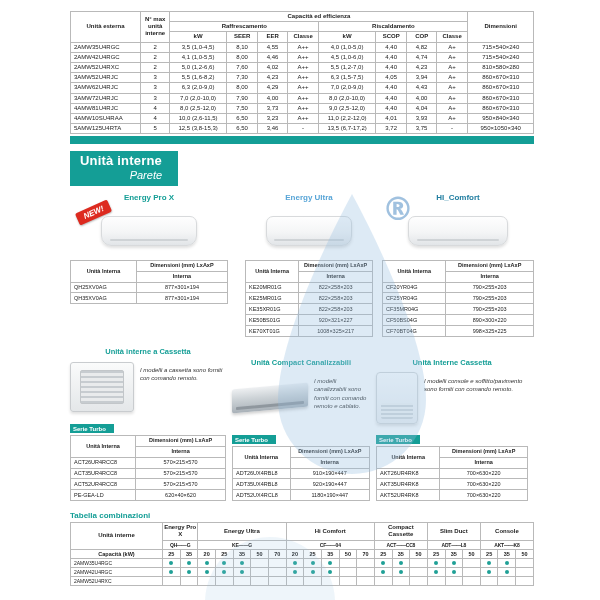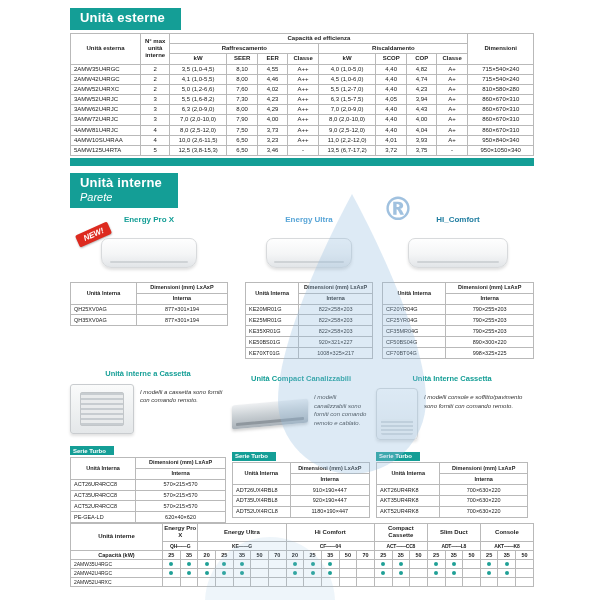--- a/index.html
+++ b/index.html
@@ -4,21 +4,21 @@
 <style>
   *{box-sizing:border-box;margin:0;padding:0}
   html,body{width:600px;height:600px}
   body{font-family:"Liberation Sans",sans-serif;background:#fff;color:#222}
   .page{position:relative;width:600px;height:600px;overflow:hidden;background:#fff}
   .content{position:absolute;left:70px;top:8px;width:464px}
 
   
   .banner{display:inline-block;background:var(--teal);color:#fff;padding:3px 16px 4px 10px;line-height:1.15}
   .banner .t1{font-size:13px;font-weight:bold;letter-spacing:.2px}
-  .banner .t2{font-size:11px;font-style:italic;text-align:left}
+  .banner .t2{font-size:11px;font-style:italic;text-align:right}
   .teal-bar{height:8px;background:var(--teal);margin-top:2px;width:100%}
 
   
   table{border-collapse:collapse}
   .outdoor{width:100%;table-layout:fixed;margin-top:3px;font-size:6px}
   .outdoor th,.outdoor td{border:1px solid #b9b9b9;padding:1px 2px;text-align:center;line-height:1.2;overflow:hidden}
   .outdoor th{font-weight:bold}
   .outdoor .cell-model{text-align:left;padding-left:3px}
   .co-model{width:15.5%}.co-max{width:6.5%}.co-kw{width:12.5%}.co-seer{width:7%}.co-eer{width:6.5%}
   .co-cls{width:7%}.co-scop{width:7%}.co-cop{width:6.5%}.co-dim{width:14.5%}
@@ -37,21 +37,21 @@
   .wall-unit::after{content:"";position:absolute;left:8%;bottom:4px;width:84%;height:2px;background:#cfd3d6;border-radius:2px}
   .new-badge{position:absolute;left:6px;top:2px;transform:rotate(-24deg);background:#dd2a1f;color:#fff;
     font-weight:bold;font-style:italic;font-size:8px;padding:2px 7px;border-radius:2px;box-shadow:0 1px 2px rgba(0,0,0,.3)}
   .spec{width:100%;table-layout:fixed;font-size:5.5px;margin-top:2px}
   .spec th,.spec td{border:1px solid #b9b9b9;padding:1.5px 2px;text-align:center;line-height:1.25;overflow:hidden}
   .spec th{font-weight:bold}
   .spec .cell-model{text-align:left;padding-left:3px}
   .spec .col-unit{width:42%}
 
   
-  .mid-row{display:flex;margin-top:10px;align-items:center}
+  .mid-row{display:flex;margin-top:10px;align-items:flex-end}
   .mid-card.m0{width:156px}
   .mid-card.m1{width:138px;margin-left:6px}
   .mid-card.m2{width:152px;margin-left:6px}
   .mid-title{text-align:center;font-size:7.5px;font-weight:bold;color:var(--teal);margin-bottom:3px}
   .mid-top{display:flex;align-items:flex-start;height:56px;margin-bottom:2px}
   .mid-desc{flex:1;font-size:6px;font-style:italic;color:#333;line-height:1.4;text-align:left;padding:7px 2px 0 6px}
   .serie-tab{display:inline-block;background:var(--teal);color:#fff;font-size:6px;font-weight:bold;padding:1.5px 8px 1.5px 3px}
   .mid-card .spec{margin-top:0}
 
   
@@ -84,23 +84,20 @@
   .wm-r{left:382px;top:190px;font-size:32px;font-weight:bold;color:rgba(128,172,212,.75);font-family:"DejaVu Sans",sans-serif}
   .wm-circle{left:205px;top:537px;width:130px;height:130px;border-radius:50%;background:rgba(150,190,225,.16)}
 </style>
 </head>
 <body>
 
 <div class="page">
   <div class="content">
 
     
-    <div class="banner">
-      <div class="t1">Unità esterne</div>
-    </div>
 
     <table class="outdoor">
       <colgroup>
         <col class="co-model">
           <col class="co-max">
           <col class="co-kw">
           <col class="co-seer">
           <col class="co-eer">
         <col class="co-cls">
           <col class="co-kw">
@@ -475,20 +472,21 @@
               <tr>
                 <td class="cell-model">AKT52UR4RK8</td>
                 <td>700×630×220</td>
               </tr>
             </tbody>
         </table>
       </div>
     </div>
 
     
+    <div class="combo-title">Tabella combinazioni</div>
     <table class="combo">
       <thead id="combo-head">
           <tr>
             <th rowspan="2" class="c-rowhead">Unità interne</th>
             <th colspan="2" class="c-group">Energy Pro X</th>
             <th colspan="5" class="c-group">Energy Ultra</th>
             <th colspan="5" class="c-group">Hi Comfort</th>
             <th colspan="3" class="c-group">Compact Cassette</th>
             <th colspan="3" class="c-group">Slim Duct</th>
             <th colspan="3" class="c-group">Console</th>

